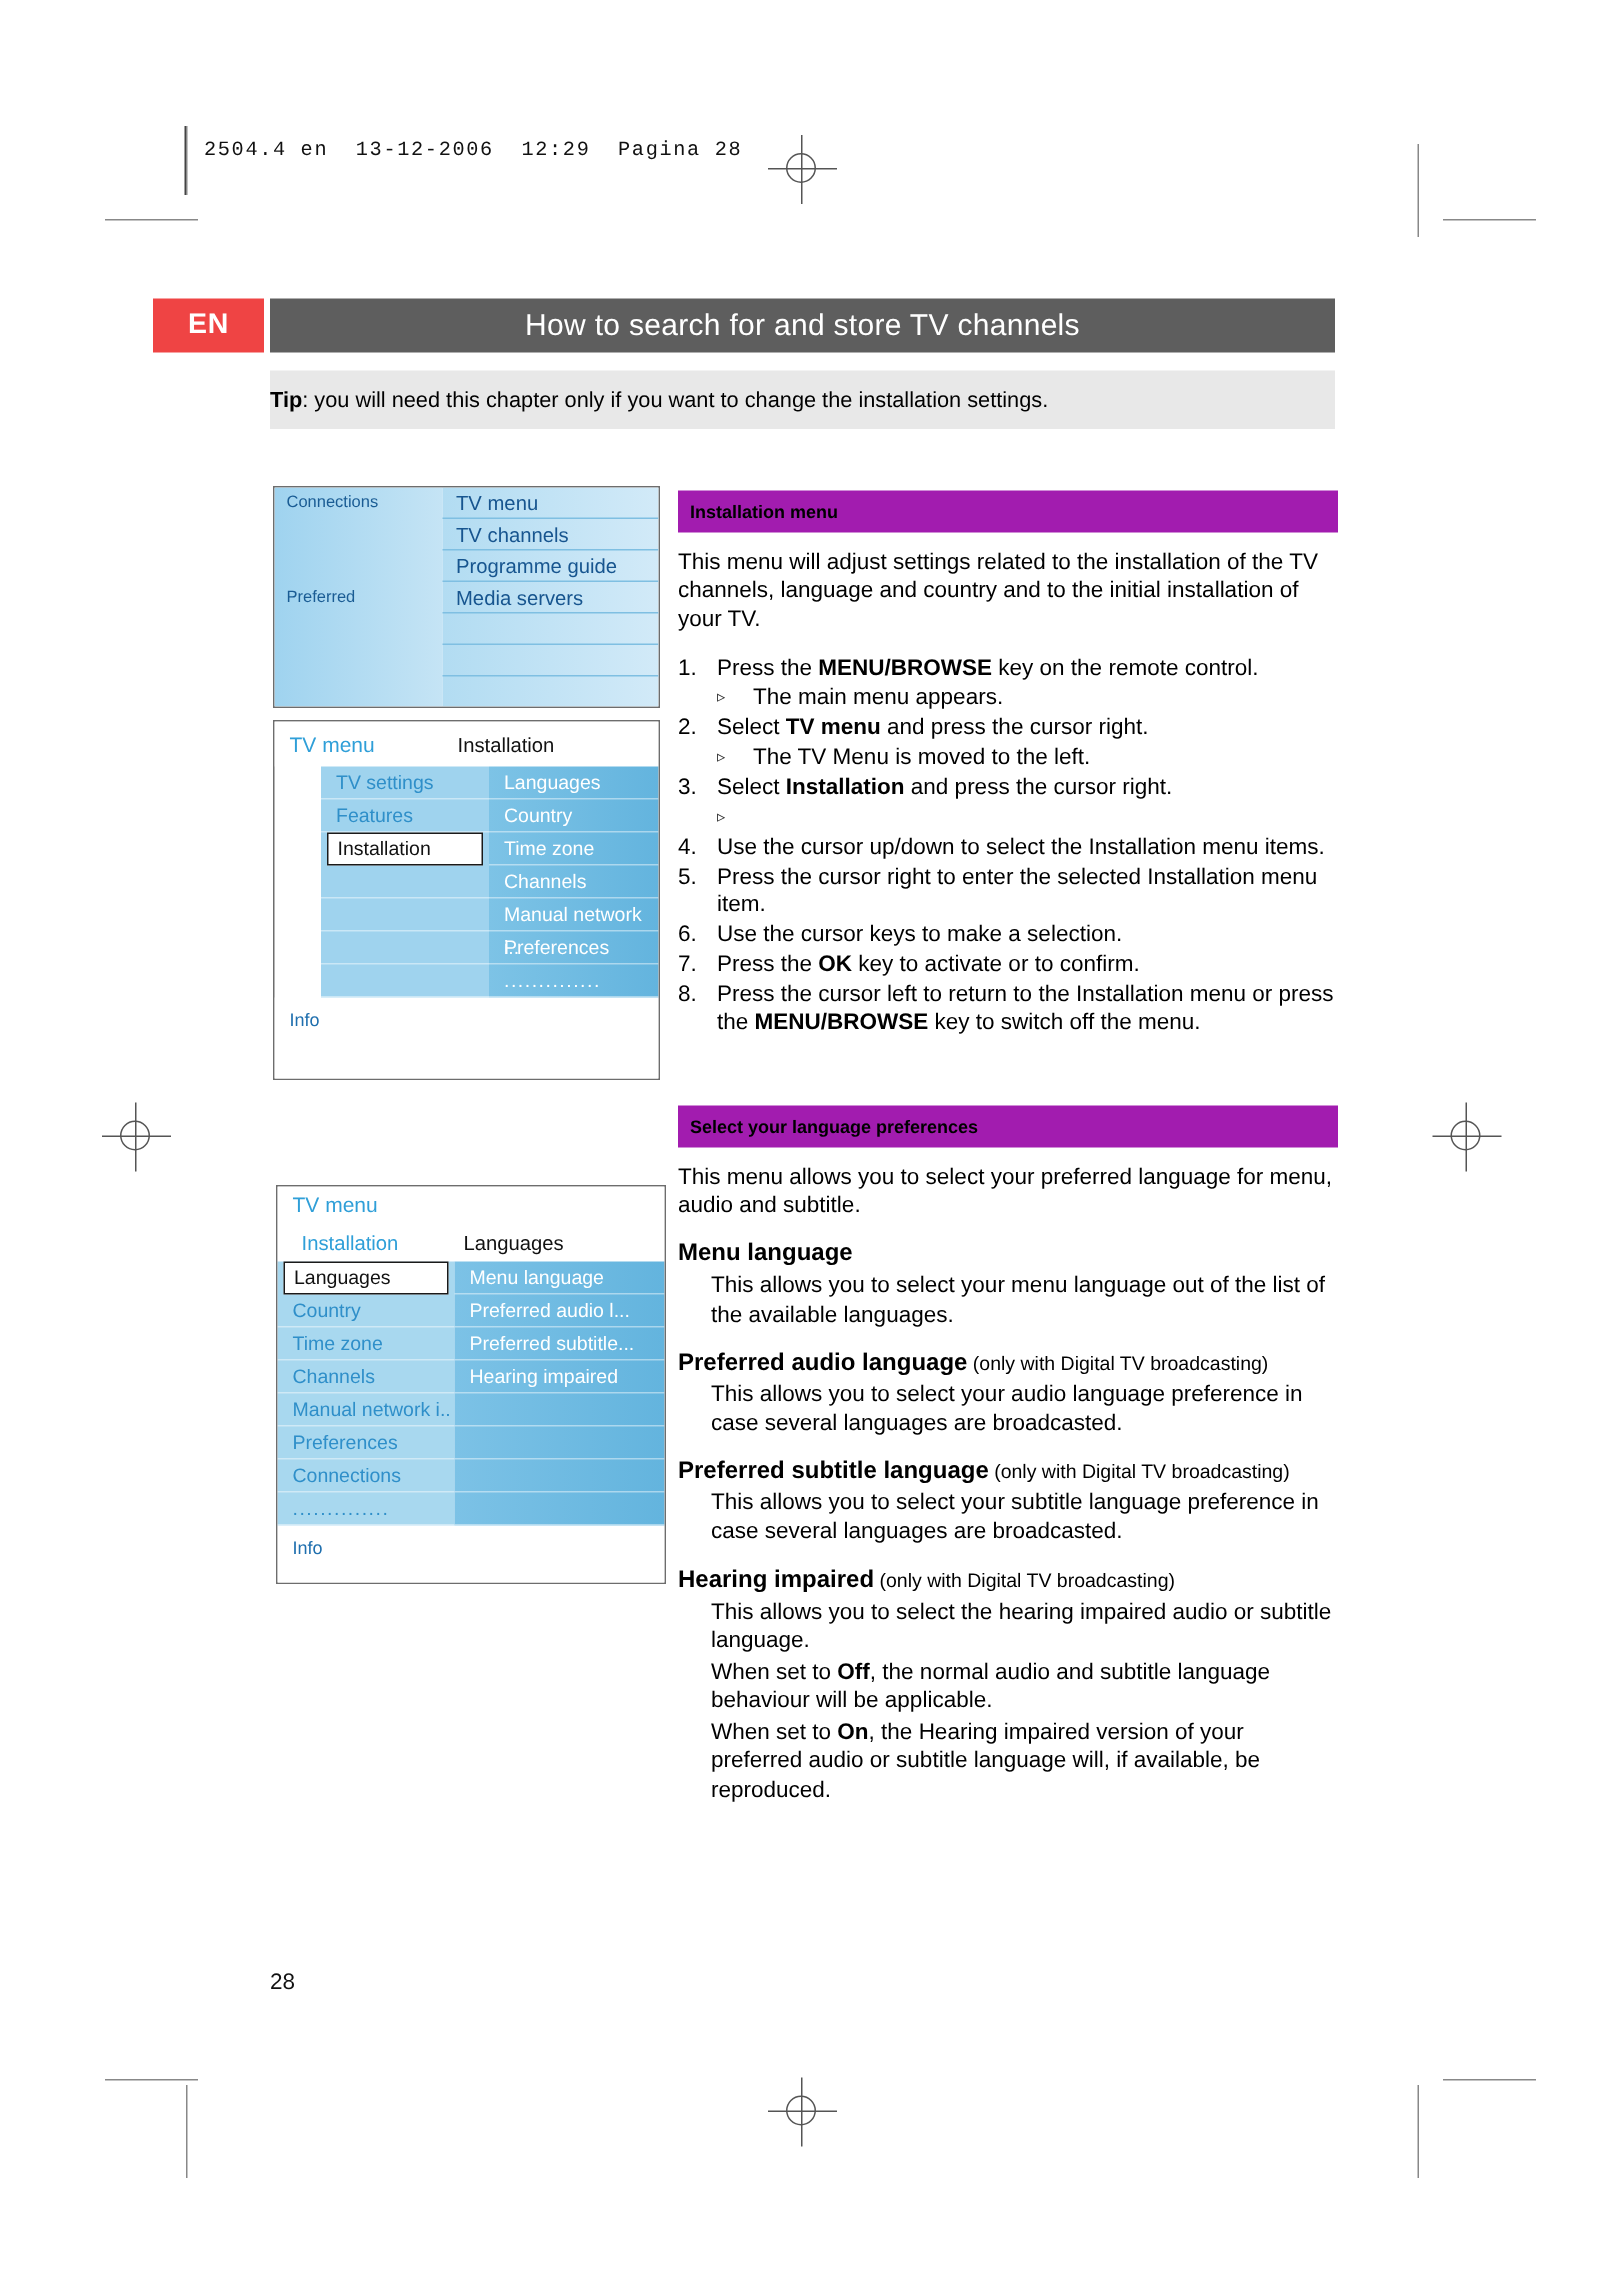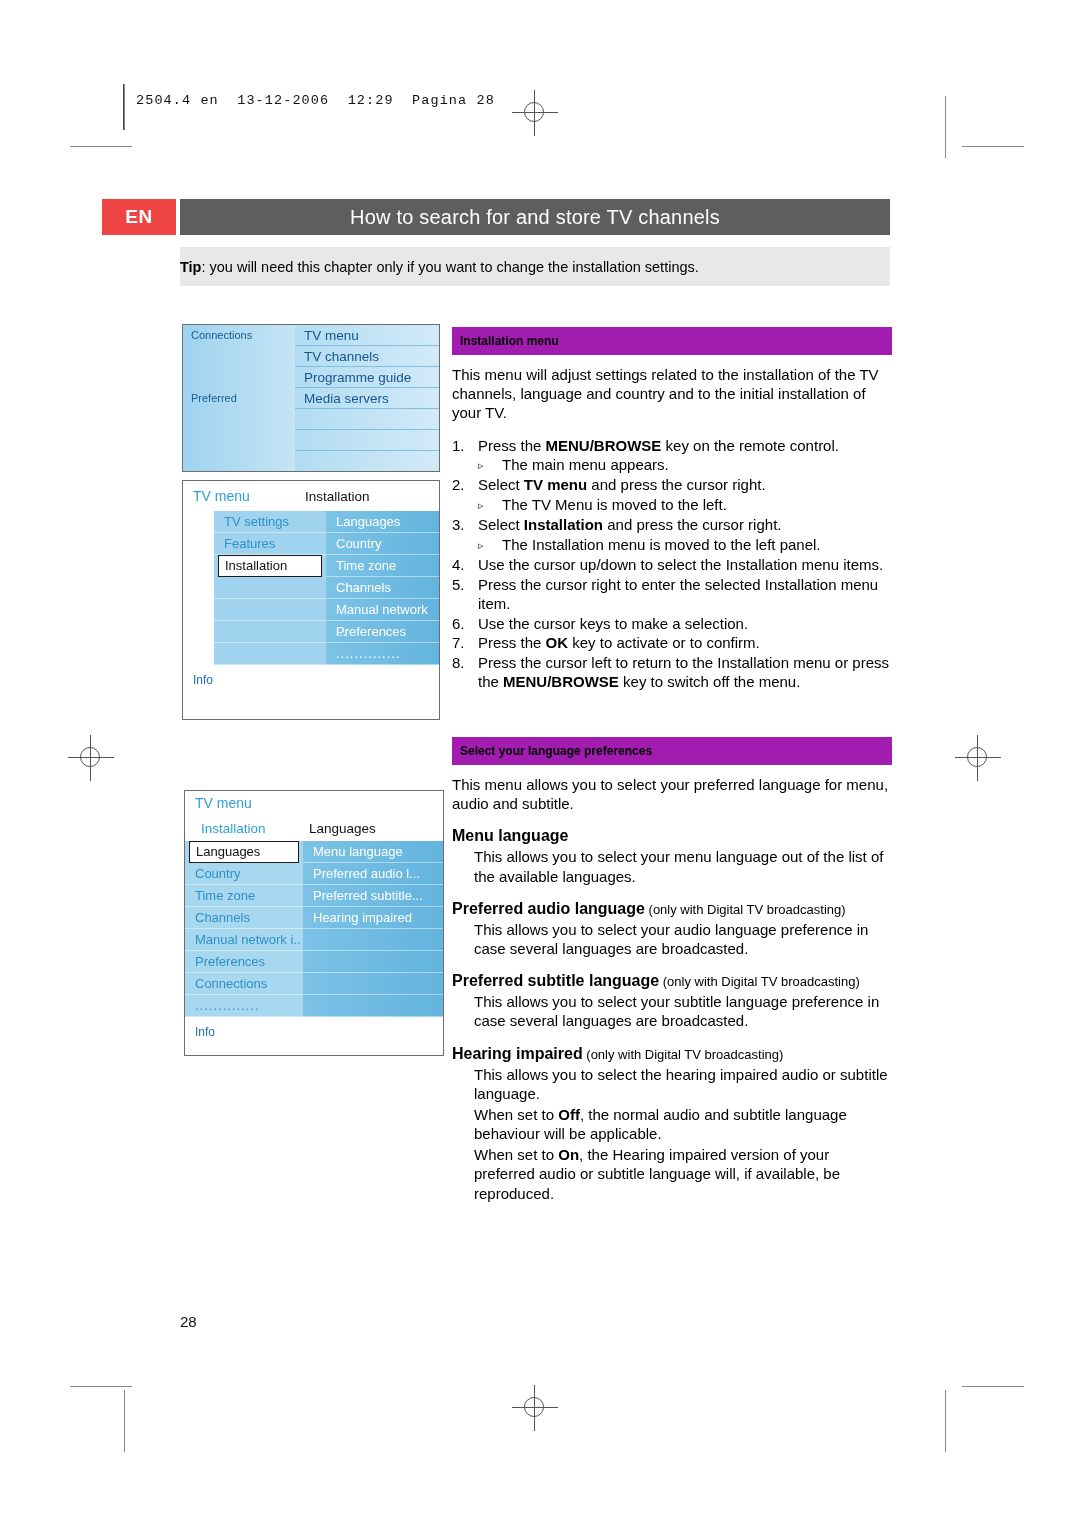--- a/index.html
+++ b/index.html
@@ -510,21 +510,20 @@
       <div class="tri">▹</div>
       <div class="txt">The TV Menu is moved to the left.</div>
     </div>
 
     <div class="step">
       <div class="num">3.</div>
       <div class="txt"><span>Select </span><b class="k">Installation</b><span> and press the cursor right.</span></div>
     </div>
     <div class="sub">
       <div class="tri">▹</div>
-      <div class="txt">The Installation menu is moved to the left panel.</div>
     </div>
 
     <div class="step">
       <div class="num">4.</div>
       <div class="txt">Use the cursor up/down to select the Installation menu items.</div>
     </div>
     <div class="step">
       <div class="num">5.</div>
       <div class="txt">Press the cursor right to enter the selected Installation menu item.</div>
     </div>

